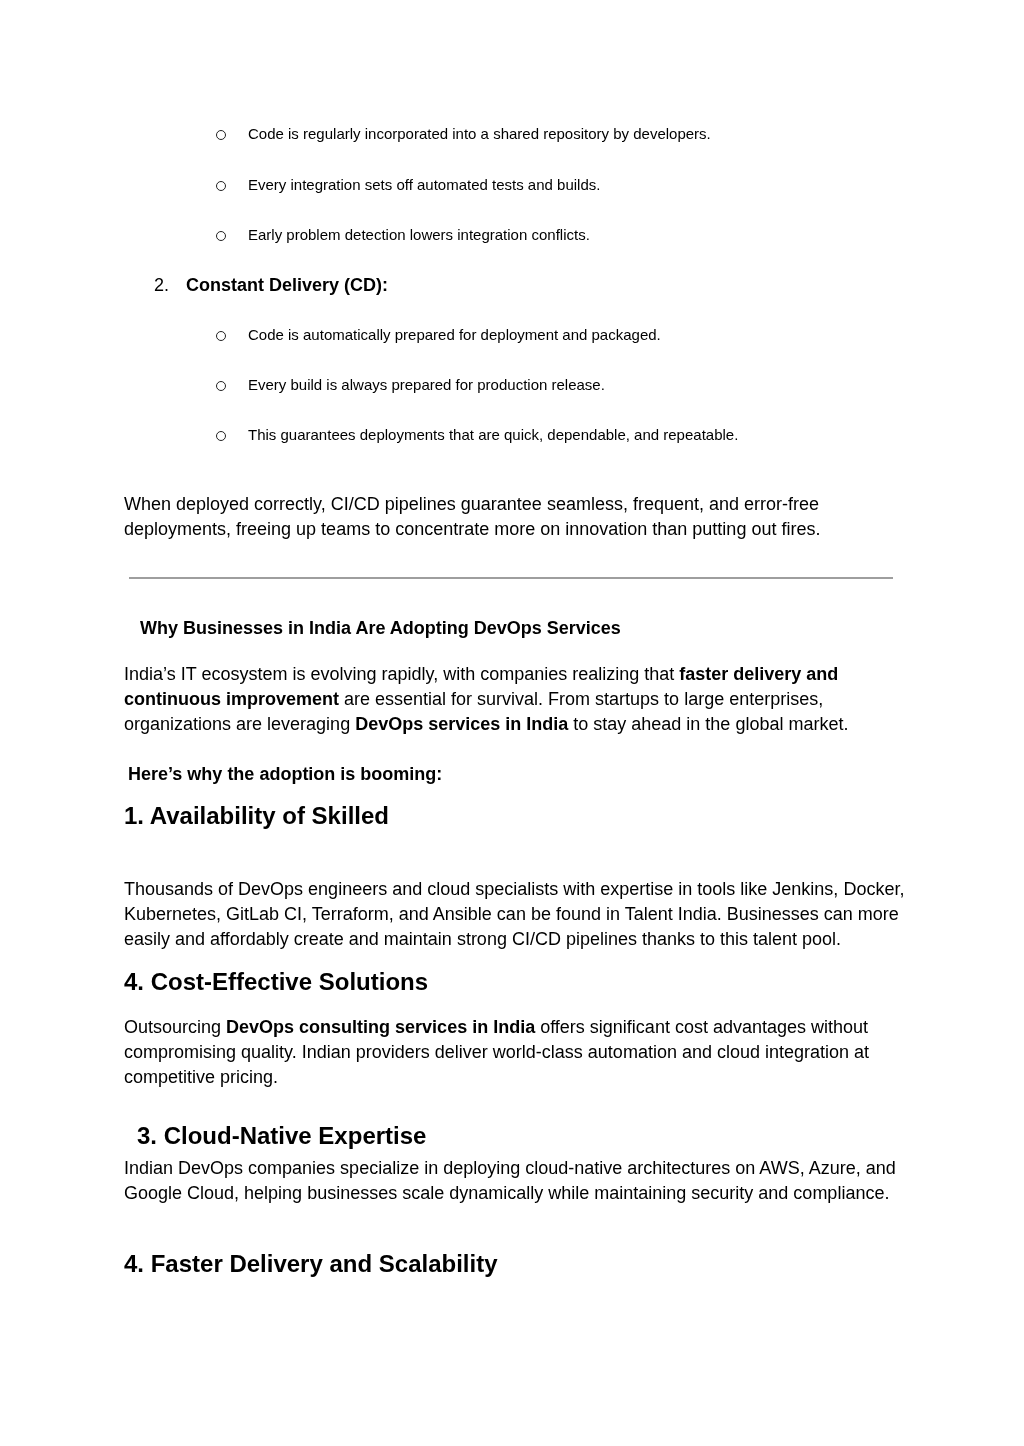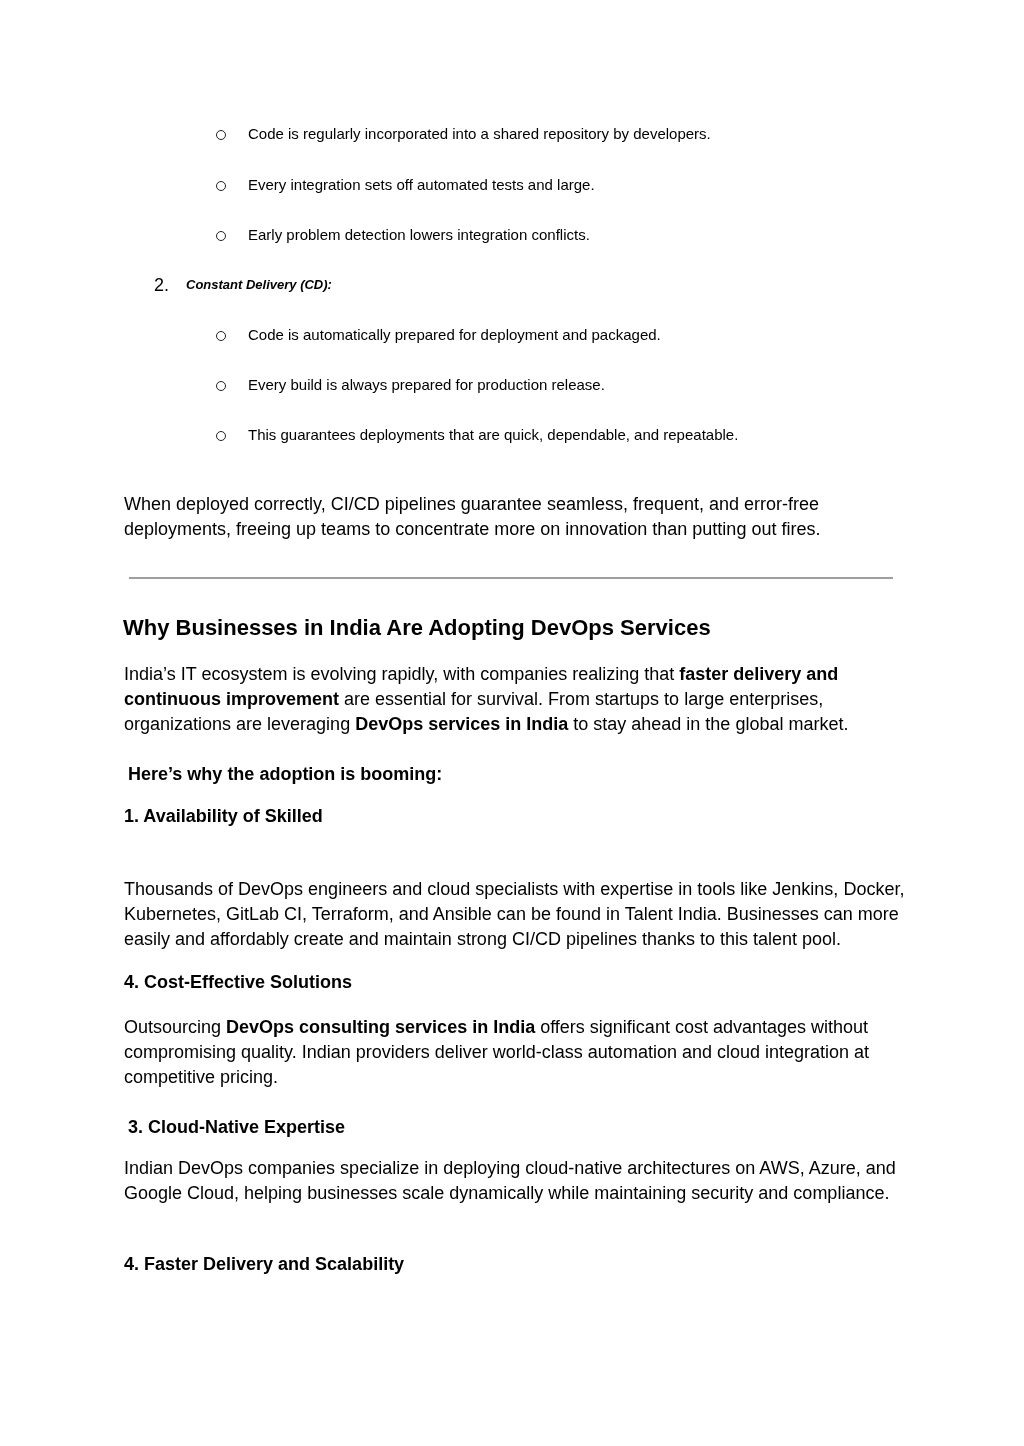--- a/index.html
+++ b/index.html
@@ -27,66 +27,66 @@
     }
     .bullet-text {
       position: absolute;
       left: 248px;
       top: 0;
       font-size: 15px;
       line-height: 22px;
       white-space: nowrap;
     }
     .num-label { position: absolute; left: 154px; font-size: 18px; line-height: 22px; }
-    .num-title { position: absolute; left: 186px; font-size: 13px; line-height: 22px; font-weight: bold; font-style: italic; }
+    .num-title { position: absolute; left: 186px; font-size: 18px; line-height: 22px; font-weight: bold; }
     .para {
       position: absolute;
       left: 124px;
       width: 790px;
       font-size: 18px;
       line-height: 25px;
       white-space: normal;
     }
     .para b { font-weight: bold; }
     .divider {
       position: absolute;
       left: 129px;
       width: 764px;
       top: 577px;
       height: 2px;
       background: #9e9e9e;
     }
     .h2 {
       position: absolute;
-      left: 123px;
+      left: 140px;
       top: 614px;
-      font-size: 22px;
+      font-size: 18px;
       font-weight: bold;
       line-height: 28px;
       white-space: nowrap;
     }
     .h3 {
       position: absolute;
       left: 124px;
-      font-size: 18px;
+      font-size: 24px;
       font-weight: bold;
       line-height: 22px;
       white-space: nowrap;
     }
   </style>
 </head>
 <body>
 
 <div class="bullet-row" style="top:123px;">
   <span class="bullet-glyph"></span>
   <span class="bullet-text">Code is regularly incorporated into a shared repository by developers.</span>
 </div>
 <div class="bullet-row" style="top:174px;">
   <span class="bullet-glyph"></span>
-  <span class="bullet-text">Every integration sets off automated tests and large.</span>
+  <span class="bullet-text">Every integration sets off automated tests and builds.</span>
 </div>
 <div class="bullet-row" style="top:224px;">
   <span class="bullet-glyph"></span>
   <span class="bullet-text">Early problem detection lowers integration conflicts.</span>
 </div>
 
 <span class="num-label" style="top:274px;">2.</span>
 <span class="num-title" style="top:274px;">Constant Delivery (CD):</span>
 
 <div class="bullet-row" style="top:324px;">
@@ -111,16 +111,16 @@
 <p class="para" style="top:662px; margin:0;"><span>India’s IT ecosystem is evolving rapidly, with companies realizing that </span><b>faster delivery and continuous improvement</b><span> are essential for survival. From startups to large enterprises, organizations are leveraging </span><b>DevOps services in India</b><span> to stay ahead in the global market.</span></p>
 
 <p class="para" style="top:758px; margin:4px;font-weight:bold;">Here’s why the adoption is booming:</p>
 
 <h3 class="h3" style="top:805px; margin:0;">1. Availability of Skilled</h3>
 <p class="para" style="top:877px; margin:0;">Thousands of DevOps engineers and cloud specialists with expertise in tools like Jenkins, Docker, Kubernetes, GitLab CI, Terraform, and Ansible can be found in Talent India. Businesses can more easily and affordably create and maintain strong CI/CD pipelines thanks to this talent pool.</p>
 
 <h3 class="h3" style="top:971px; margin:0;">4. Cost-Effective Solutions</h3>
 <p class="para" style="top:1015px; margin:0;"><span>Outsourcing </span><b>DevOps consulting services in India</b><span> offers significant cost advantages without compromising quality. Indian providers deliver world-class automation and cloud integration at competitive pricing.</span></p>
 
-<h3 class="h3" style="top:1112px; margin:4px;">3. Cloud-Native Expertise</h3>
+<h3 class="h3" style="top:1112px; margin:13px;">3. Cloud-Native Expertise</h3>
 <p class="para" style="top:1156px; margin:0;">Indian DevOps companies specialize in deploying cloud-native architectures on AWS, Azure, and Google Cloud, helping businesses scale dynamically while maintaining security and compliance.</p>
 
 <h3 class="h3" style="top:1253px; margin:0;">4. Faster Delivery and Scalability</h3>
 
 </body></html>

